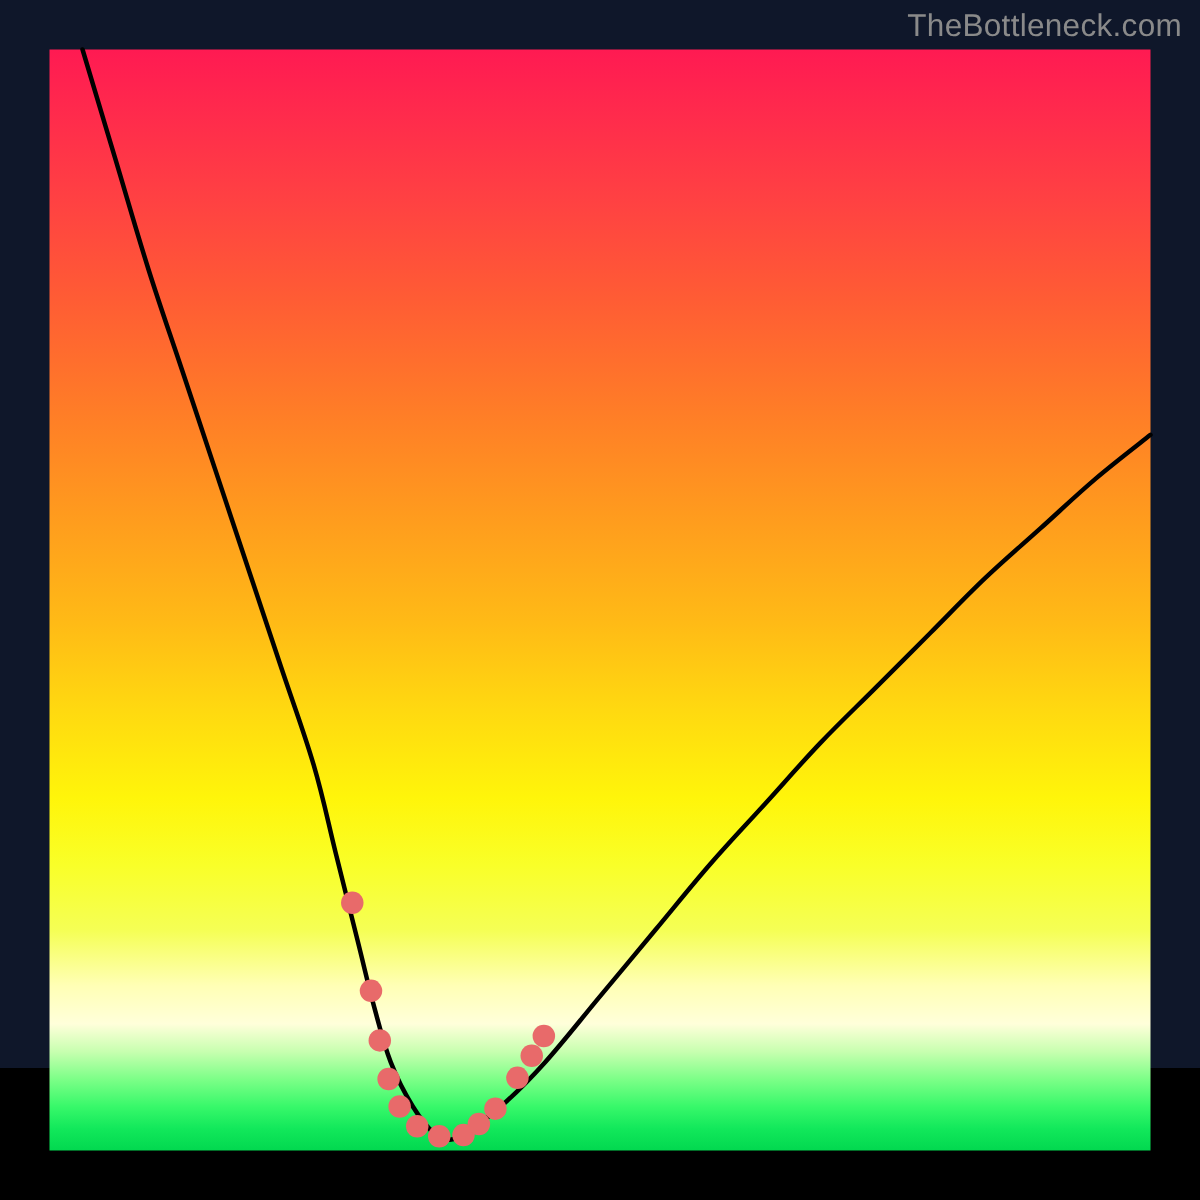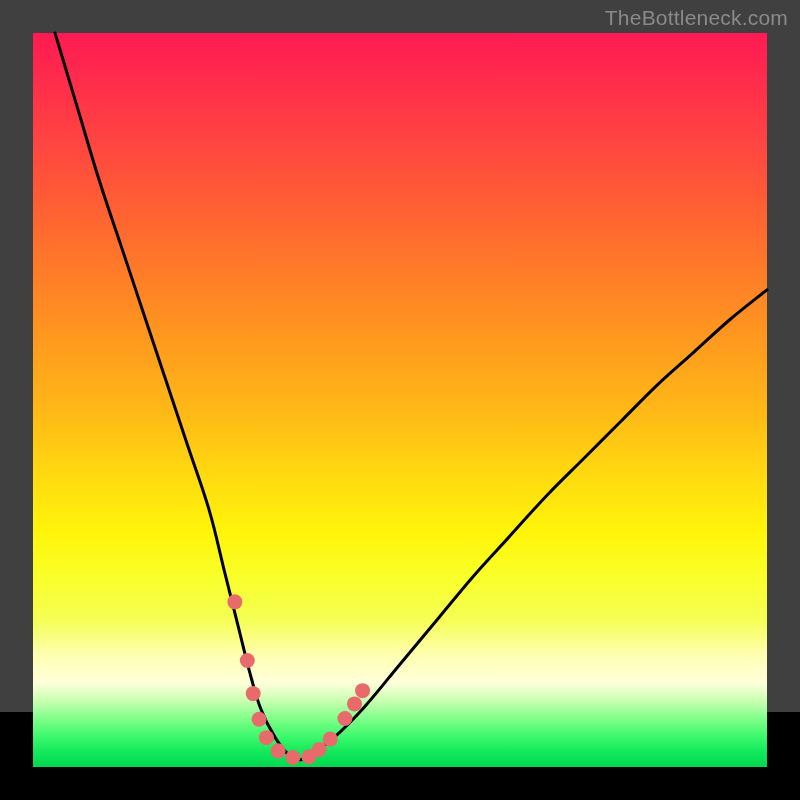--- a/index.html
+++ b/index.html
@@ -10,21 +10,21 @@
     background: #000;
     overflow: hidden;
     font-family: Arial, Helvetica, sans-serif;
   }
   .frame {
     position: absolute;
     left: 0;
     top: 0;
     width: 800px;
     height: 712px;
-    background: #404040;
+    background: #0f172a;
   }
   .plot {
     position: absolute;
     left: 33px;
     top: 33px;
     width: 734px;
     height: 734px;
     
     background: linear-gradient(to bottom,
       #ff1a52 0%,

